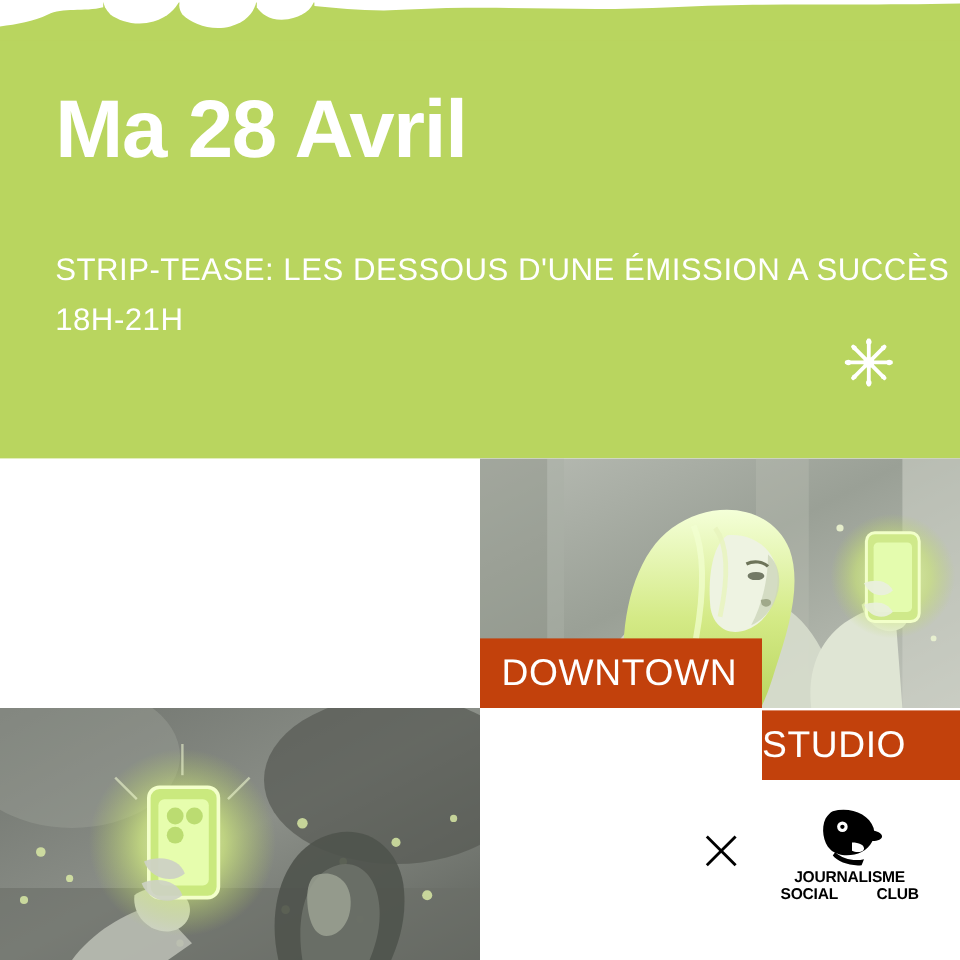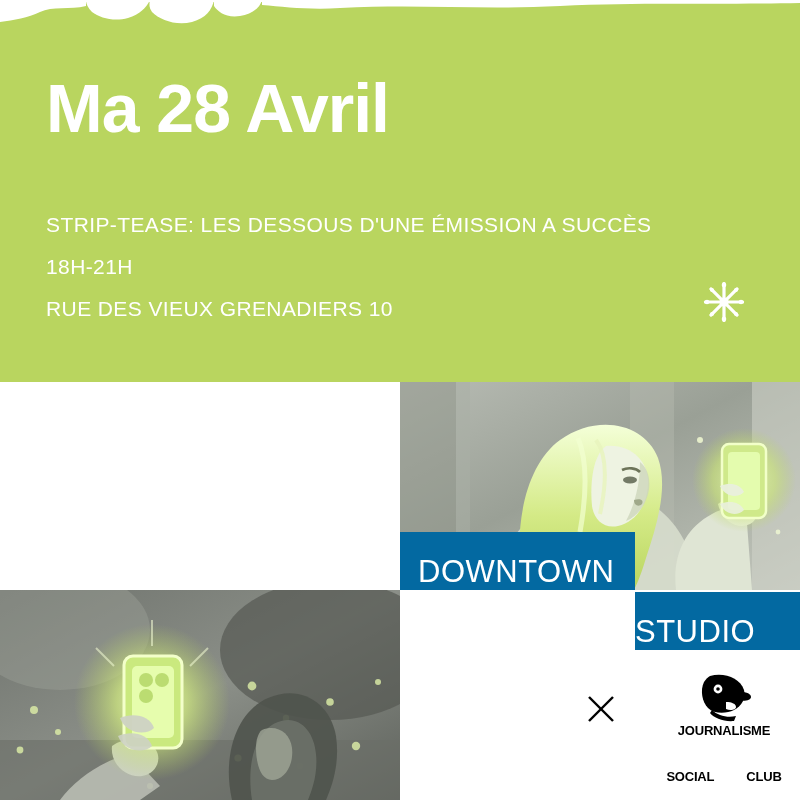--- a/index.html
+++ b/index.html
@@ -39,21 +39,21 @@
     color: #ffffff;
     letter-spacing: -1px;
     white-space: nowrap;
   }
   .meta {
     position: absolute;
     left: 46px; top: 214px;
     color: #ffffff;
   }
   .meta-line {
-    font-size: 21px;
+    font-size: 26px;
     line-height: 21px;
     letter-spacing: 0.4px;
     margin-bottom: 21px;
     white-space: nowrap;
   }
   .meta-line:last-child { margin-bottom: 0; }
 
   .snowflake {
     position: absolute;
     right: 52px; top: 278px;
@@ -72,24 +72,24 @@
     position: absolute;
     left: 0px; top: 590px;
     width: 400px; height: 210px;
     overflow: hidden;
     background: #8e918c;
   }
 
   
   .bar {
     position: absolute;
-    background: #0369a1;
+    background: #c2410c;
     color: #ffffff;
     display: flex;
-    align-items: flex-end;
+    align-items: center;
     font-size: 31px;
     letter-spacing: 0.5px;
     font-weight: normal;
   }
   .bar-downtown {
     left: 400px; top: 532px;
     width: 235px; height: 58px;
     padding-left: 18px;
   }
   .bar-studio {
@@ -99,37 +99,37 @@
   }
 
   
   .cross {
     position: absolute;
     left: 586px; top: 694px;
     width: 30px; height: 30px;
   }
   .logo-block {
     position: absolute;
-    left: 672px; top: 672px;
+    left: 656px; top: 672px;
     width: 104px; height: 86px;
   }
   .logo-mark { position: absolute; left: 24px; top: 0px; width: 56px; height: 50px; }
   .logo-text {
     position: absolute;
     left: 0; top: 52px;
     width: 104px;
     text-align: center;
     color: #000;
     font-family: "Liberation Sans", sans-serif;
     font-weight: bold;
     font-size: 13px;
     line-height: 14px;
     letter-spacing: -0.2px;
   }
-  .logo-text .l2 { display: flex; align-items: flex-end; justify-content: center; gap: 16px; margin-top: 32px; }
+  .logo-text .l2 { display: flex; align-items: flex-end; justify-content: center; gap: 16px; }
   .logo-text .dash { display: inline-block; width: 14px; height: 3px; background: #000; }
 </style>
 </head>
 <body>
 
 <div id="poster">
 
   <div class="green-panel">
 
     <div class="top-notch">
@@ -161,21 +161,20 @@
         <path d="M214,0 L262,0 C260,8 252,14 240,16 C226,18 218,12 214,6 Z" fill="#ffffff"></path>
         <path d="M262,0 L800,0 L800,3 C700,5 640,2 560,6 C480,10 420,4 340,8 C310,10 285,7 262,5 Z" fill="#ffffff"></path>
       </svg>
     </div>
 
     <div class="title">Ma 28 Avril</div>
 
     <div class="meta">
       <div class="meta-line">STRIP-TEASE: LES DESSOUS D'UNE ÉMISSION A SUCCÈS</div>
       <div class="meta-line">18H-21H</div>
-      <div class="meta-line">RUE DES VIEUX GRENADIERS 10</div>
     </div>
 
     <div class="snowflake">
       <svg width="48" height="48" viewBox="0 0 48 48" xmlns="http://www.w3.org/2000/svg">
         <g fill="#ffffff">
           <rect x="22.4" y="4" width="3.2" height="40" rx="1.2"></rect>
           <rect x="4" y="22.4" width="40" height="3.2" rx="1.2"></rect>
           <rect x="22.4" y="4" width="3.2" height="40" rx="1.2" transform="rotate(45 24 24)"></rect>
           <rect x="22.4" y="4" width="3.2" height="40" rx="1.2" transform="rotate(-45 24 24)"></rect>
           <circle cx="24" cy="24" r="4.6"></circle>

